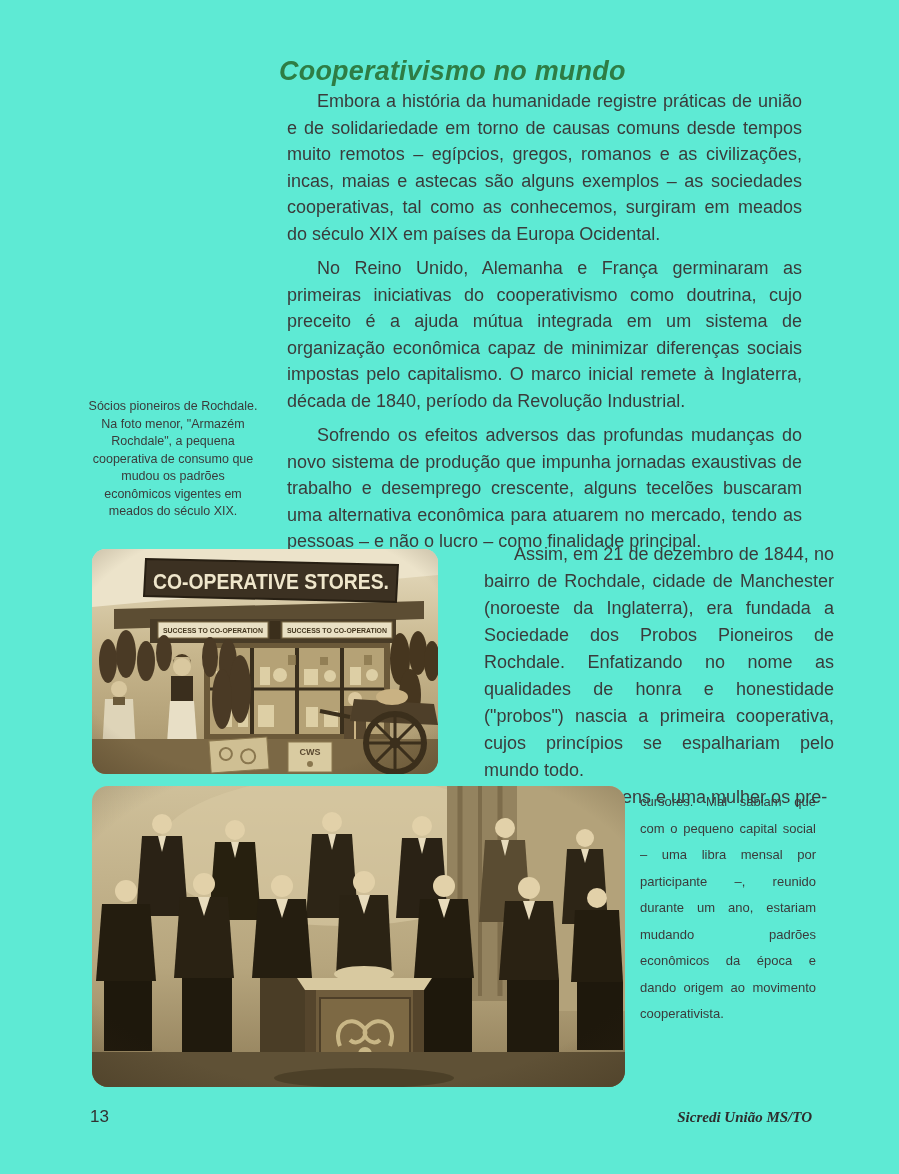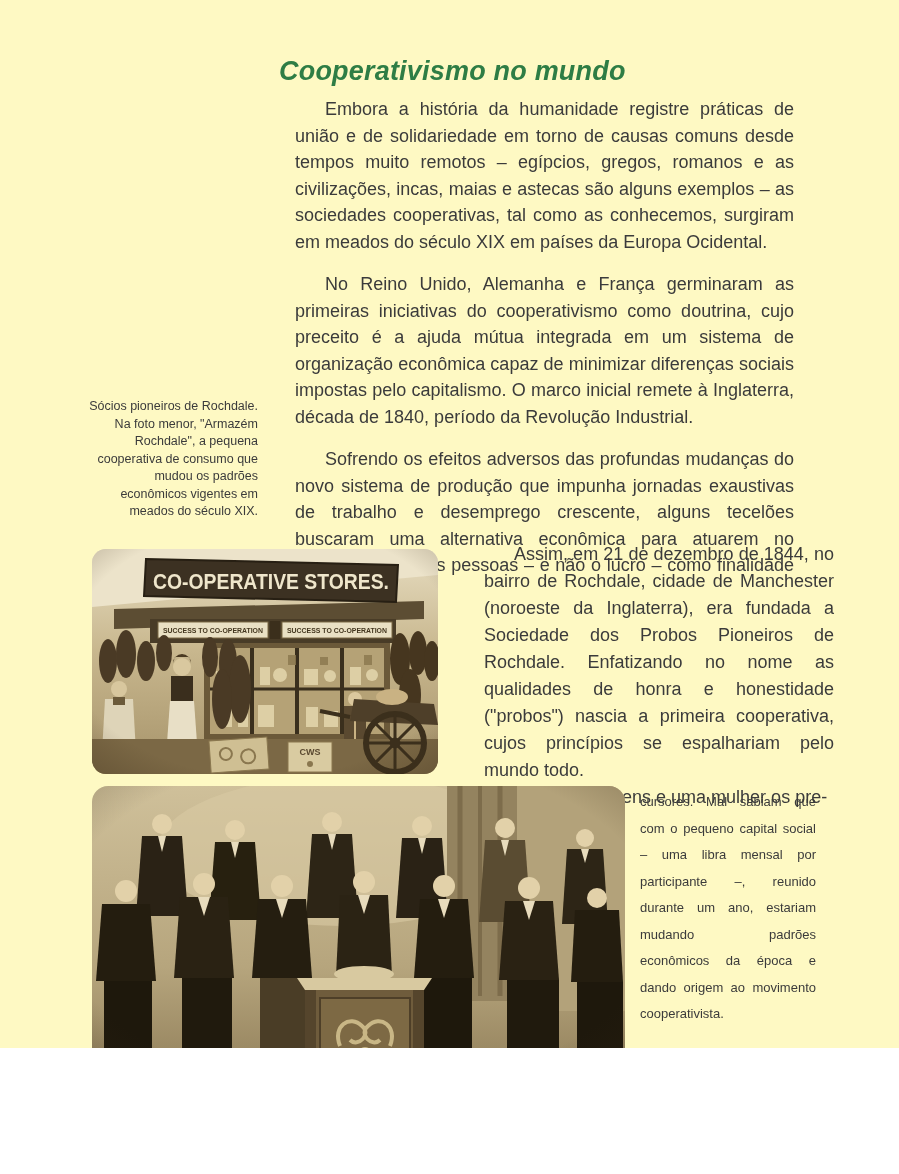--- a/index.html
+++ b/index.html
@@ -1,23 +1,23 @@
 <!DOCTYPE html>
 <html lang="pt" style="--title-green: #2e7d45;"><head>
 <meta charset="utf-8">
 <style>
   html,body{margin:0;padding:0;background:#ffffff;}
-  .page{position:relative;width:899px;height:1048px;background:#fef9c3;overflow:hidden;
+  .page{position:relative;width:899px;height:1174px;background:#5eead4;overflow:hidden;
         font-family:"Liberation Sans",sans-serif;color:#3b3b3b;}
   .abs{position:absolute;}
   .title{left:279px;top:38px;font-size:27px;font-weight:700;font-style:italic;
          color:var(--title-green,#2e7d45);letter-spacing:0.2px;}
   .col-main{left:279px;top:80px;width:531px;font-size:18px;line-height:26.5px;text-align:justify;}
-  .col-main p{margin:16px;text-indent:30px;}
-  .caption{left:88px;top:398px;width:170px;font-size:12.5px;line-height:17.5px;text-align:right;color:#3b3b3b;}
+  .col-main p{margin:8px;text-indent:30px;}
+  .caption{left:88px;top:398px;width:170px;font-size:12.5px;line-height:17.5px;text-align:center;color:#3b3b3b;}
   .photo{border-radius:14px;overflow:hidden;background:#c9b astronomical;}
   .photo1{left:92px;top:549px;width:346px;height:225px;}
   .photo2{left:92px;top:786px;width:533px;height:301px;border-radius:16px;}
   .col-beside{left:484px;top:541px;width:350px;font-size:18px;line-height:27px;text-align:justify;}
   .col-beside p{margin:0;text-indent:30px;}
   .col-right{left:640px;top:789px;width:176px;font-size:13px;line-height:26.5px;text-align:justify;}
   .col-right p{margin:0;}
   .pagenum{left:90px;top:1107px;font-size:17px;color:#313131;}
   .brand{right:87px;top:1109px;font-size:15px;font-weight:700;font-style:italic;color:#2d2d2d;text-align:right;font-family:Liberation Serif, serif;}
   svg{display:block;}

